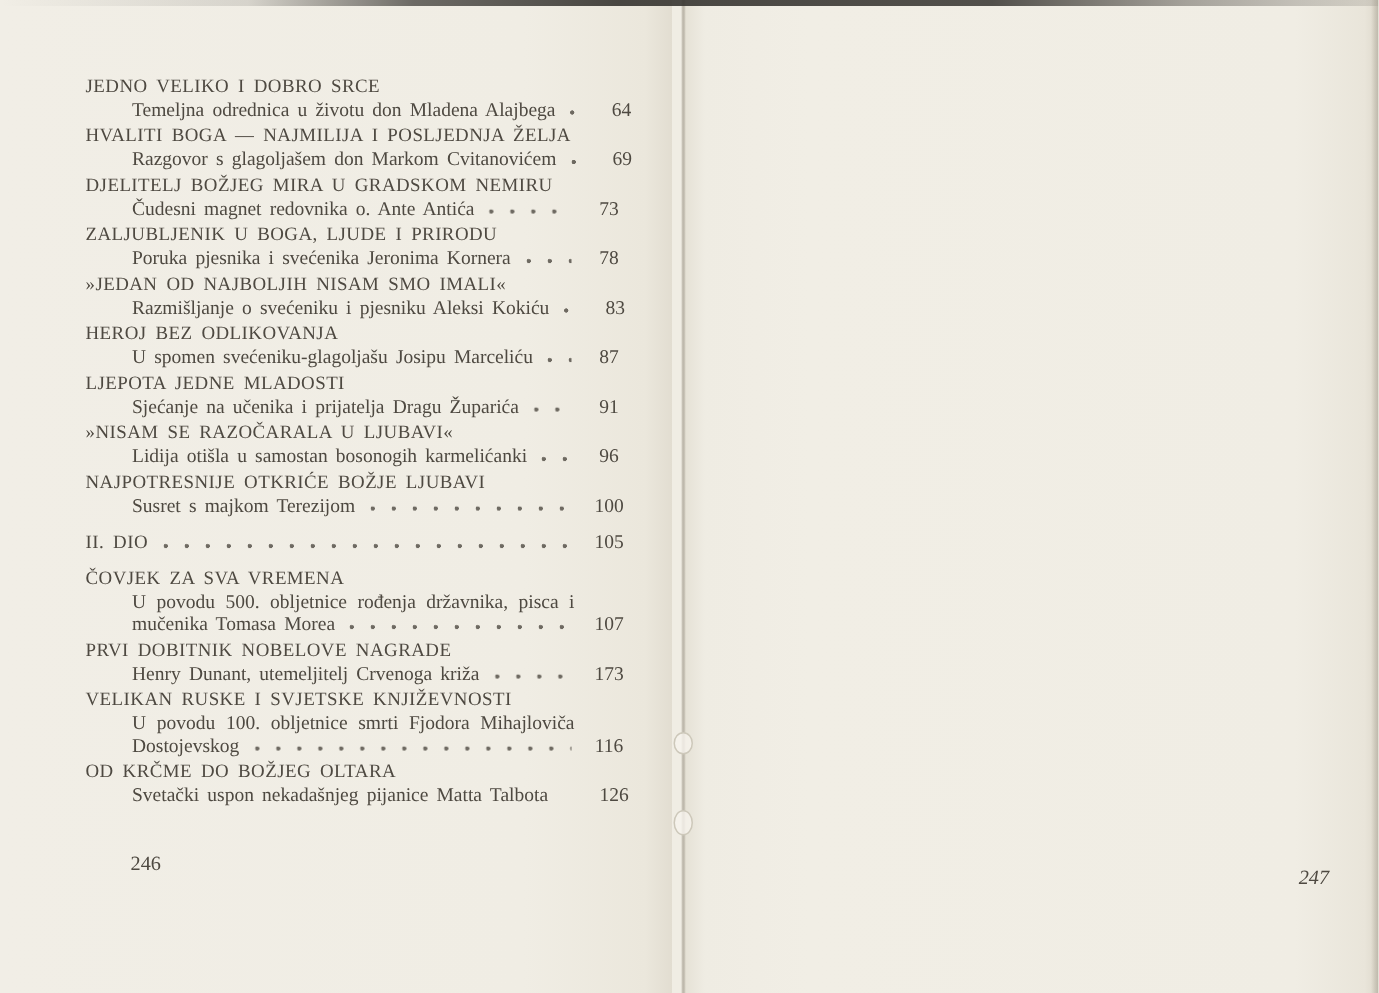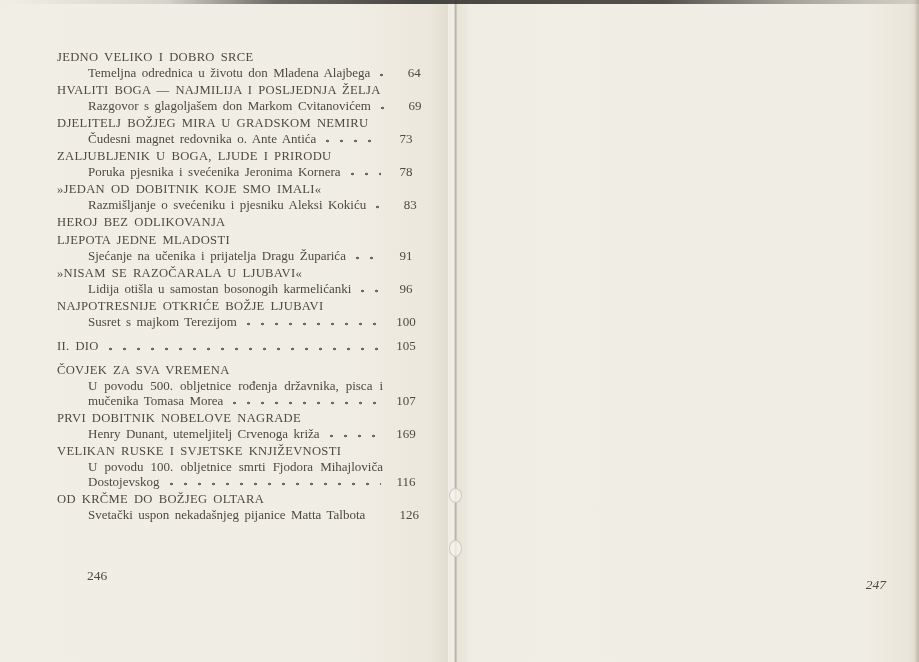--- a/index.html
+++ b/index.html
@@ -117,29 +117,34 @@
         </div>
         <div class="entry">
           <div class="title">ZALJUBLJENIK U BOGA, LJUDE I PRIRODU</div>
           <div class="row sub">
             <span class="txt">Poruka pjesnika i svećenika Jeronima Kornera</span>
             <span class="leader"></span>
             <span class="num">78</span>
           </div>
         </div>
         <div class="entry">
-          <div class="title">»JEDAN OD DOBITNIK KOJE SMO IMALI«</div>
+          <div class="title">»JEDAN OD NAJBOLJIH NISAM SMO IMALI«</div>
           <div class="row sub">
             <span class="txt">Razmišljanje o svećeniku i pjesniku Aleksi Kokiću</span>
             <span class="leader"></span>
             <span class="num">83</span>
           </div>
         </div>
         <div class="entry">
           <div class="title">HEROJ BEZ ODLIKOVANJA</div>
+          <div class="row sub">
+            <span class="txt">U spomen svećeniku-glagoljašu Josipu Marceliću</span>
+            <span class="leader"></span>
+            <span class="num">87</span>
+          </div>
         </div>
         <div class="entry">
           <div class="title">LJEPOTA JEDNE MLADOSTI</div>
           <div class="row sub">
             <span class="txt">Sjećanje na učenika i prijatelja Dragu Župarića</span>
             <span class="leader"></span>
             <span class="num">91</span>
           </div>
         </div>
         <div class="entry">
@@ -172,21 +177,21 @@
             <span class="txt">mučenika Tomasa Morea</span>
             <span class="leader"></span>
             <span class="num">107</span>
           </div>
         </div>
         <div class="entry">
           <div class="title">PRVI DOBITNIK NOBELOVE NAGRADE</div>
           <div class="row sub">
             <span class="txt">Henry Dunant, utemeljitelj Crvenoga križa</span>
             <span class="leader"></span>
-            <span class="num">169</span>
+            <span class="num">173</span>
           </div>
         </div>
         <div class="entry">
           <div class="title">VELIKAN RUSKE I SVJETSKE KNJIŽEVNOSTI</div>
           <div class="sub just">U povodu 100. obljetnice smrti Fjodora Mihajloviča</div>
           <div class="row sub">
             <span class="txt">Dostojevskog</span>
             <span class="leader"></span>
             <span class="num">116</span>
           </div>

